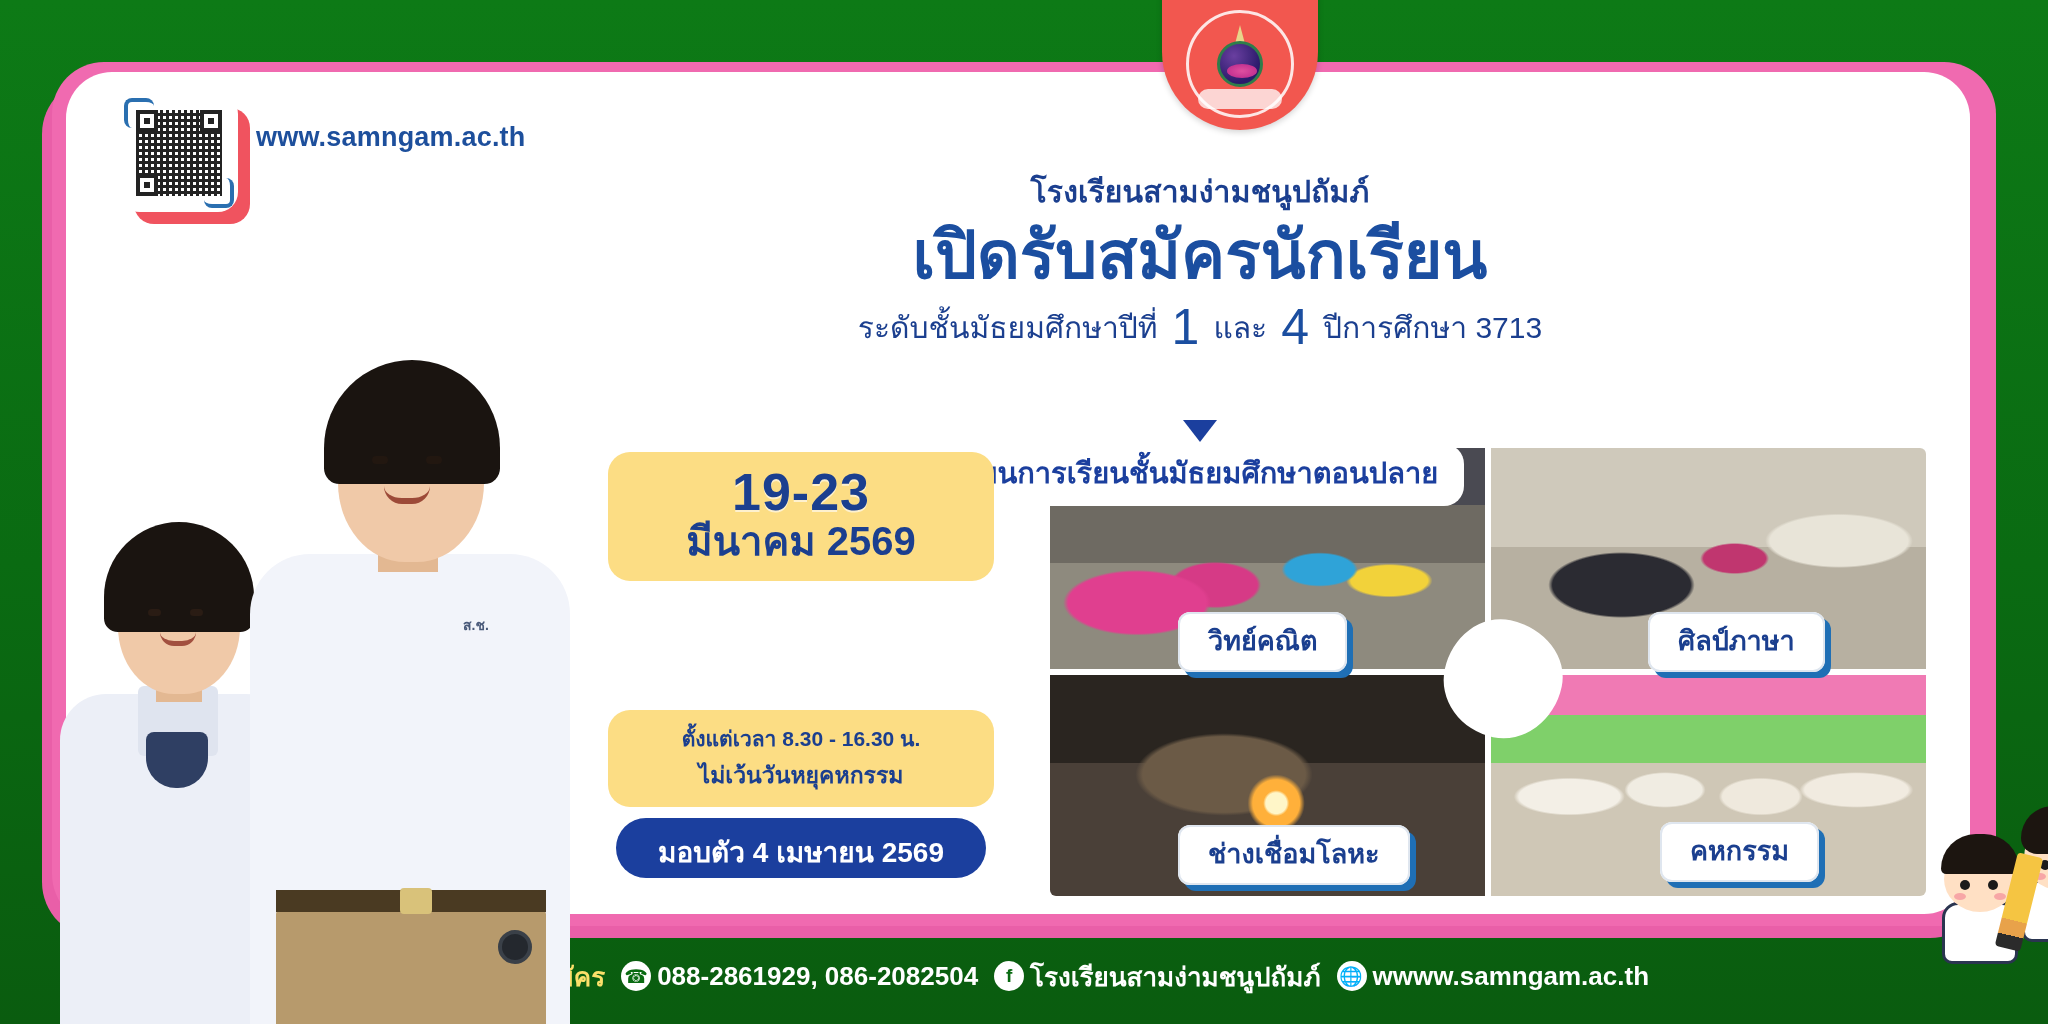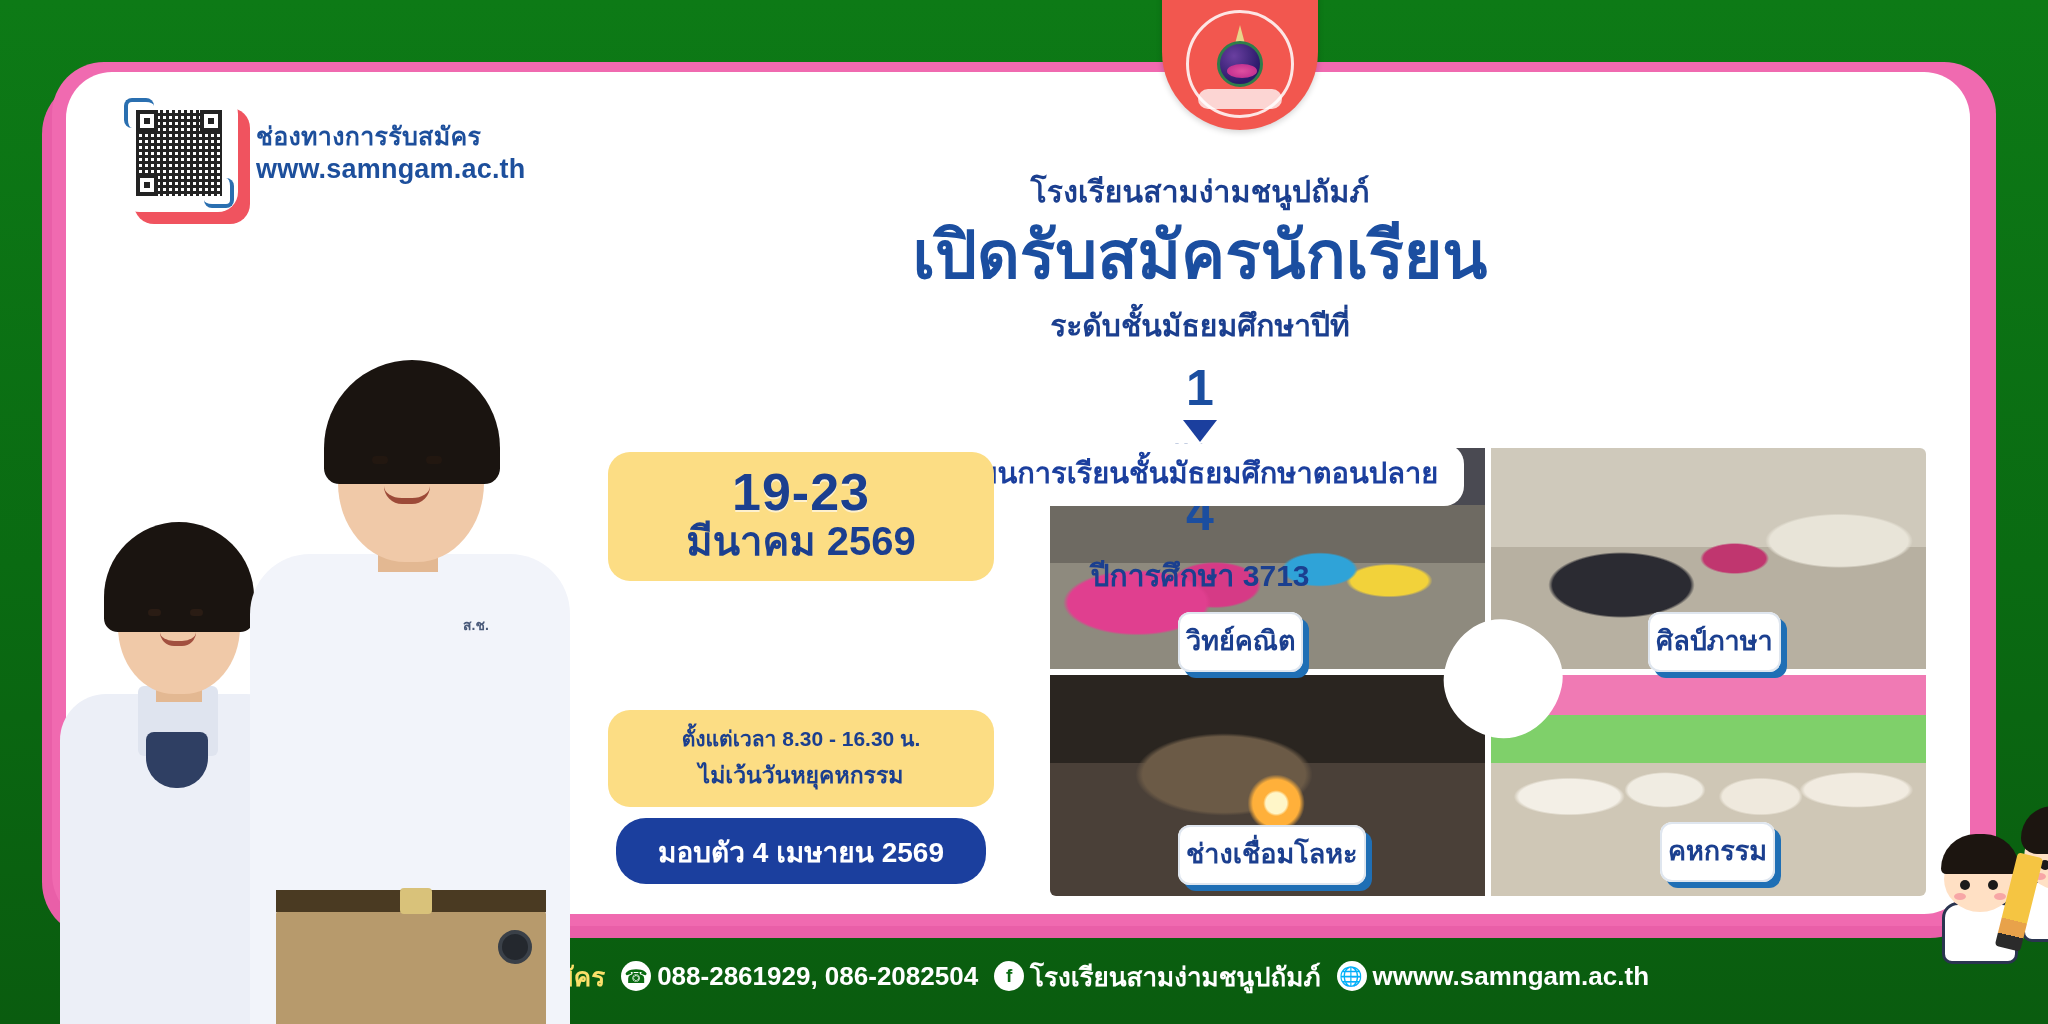--- a/index.html
+++ b/index.html
@@ -116,22 +116,22 @@
 
   
   .headline { position: absolute; left: 760px; top: 168px; width: 880px; text-align: center; color:#1b3f8f; }
   .school-name { font-size: 30px; font-weight: bold; letter-spacing:.2px; color:#1b3f8f; }
   .main-title {
     font-size: 66px; font-weight: bold; line-height: 1.05; margin-top: 6px;
     color: #1b4ea0; letter-spacing: 0px;
     text-shadow: 0 2px 0 rgba(255,255,255,.8);
   }
   .grade-line {
-    margin-top: 12px; font-size: 30px; font-weight:bold; color:#1b3f8f;
-    display:flex; align-items:center; justify-content:center; gap: 14px; white-space: nowrap; flex-direction: column;
+    margin-top: 12px; font-size: 30px; font-weight:normal; color:#1b3f8f;
+    display:flex; align-items:center; justify-content:center; gap: 14px; white-space: nowrap;
   }
   .grade-num { font-size: 50px; color:#1b4ea0; line-height:1; }
 
   .plan-badge-wrap { position:absolute; left: 760px; top: 420px; width: 880px; text-align:center; }
   .arrow-down {
     width:0; height:0; margin: 0 auto;
     border-left: 17px solid transparent; border-right: 17px solid transparent;
     border-top: 22px solid #1b3f9e;
   }
   .plan-badge {
@@ -155,21 +155,21 @@
     background:#fcdd84; border-radius: 22px; padding: 12px 10px 14px;
     text-align:center; color:#1b3f8f;
   }
   .time-box .t1 { font-size: 21px; font-weight:bold; }
   .time-box .t2 { font-size: 23px; font-weight:bold; margin-top:2px; }
 
   .submit-pill {
     position:absolute; left: 616px; top: 818px; width: 370px;
     background:#1b3f9e; color:#fff; border-radius: 30px;
     text-align:center; font-size: 28px; font-weight:bold;
-    padding: 12px 0 10px;
+    padding: 12px 0 4px;
   }
 
   
   .collage {
     position:absolute; left: 1050px; top: 448px; width: 876px; height: 448px;
     display:grid; grid-template-columns: 1fr 1fr; grid-template-rows: 1fr 1fr;
     gap: 6px; overflow:hidden; border-radius: 6px;
   }
   .cell { position:relative; overflow:hidden; }
   .ph { position:absolute; inset:0; }
@@ -205,21 +205,21 @@
   }
   .blob {
     position:absolute; left: 1444px; top: 620px; width: 118px; height: 118px;
     background:#fff; z-index: 5;
     border-radius: 46% 54% 48% 52% / 52% 46% 54% 48%;
     transform: rotate(12deg);
   }
   .tag {
     position:absolute; z-index: 6;
     background:#fff; color:#1b3f8f; font-weight:bold; font-size: 27px;
-    padding: 7px 8px 10px; border-radius: 12px;
+    padding: 7px 30px 10px; border-radius: 12px;
     box-shadow: 6px 6px 0 #1f6fb5, 0 0 0 2px #dfe6ef inset;
     white-space: nowrap;
   }
   .tag.t-sci  { left: 1178px; top: 612px; }
   .tag.t-art  { left: 1648px; top: 612px; }
   .tag.t-weld { left: 1178px; top: 825px; }
   .tag.t-home { left: 1660px; top: 822px; }
 
   
   .students { position:absolute; left: 20px; bottom: 0; width: 560px; height: 740px; z-index: 8; }
@@ -332,21 +332,20 @@
         <span class="qr-eye tr">
             <i></i>
           </span>
         <span class="qr-eye bl">
             <i></i>
           </span>
       </div>
     </div>
   </div>
   <div class="qr-text">
-    <div class="l1">ช่องทางการรับสมัคร</div>
     <div class="l2">www.samngam.ac.th</div>
   </div>
 
   <div class="crest">
     <div class="ring">
       <div class="flame"></div>
       <div class="orb"></div>
       <div class="scroll"></div>
     </div>
   </div>

